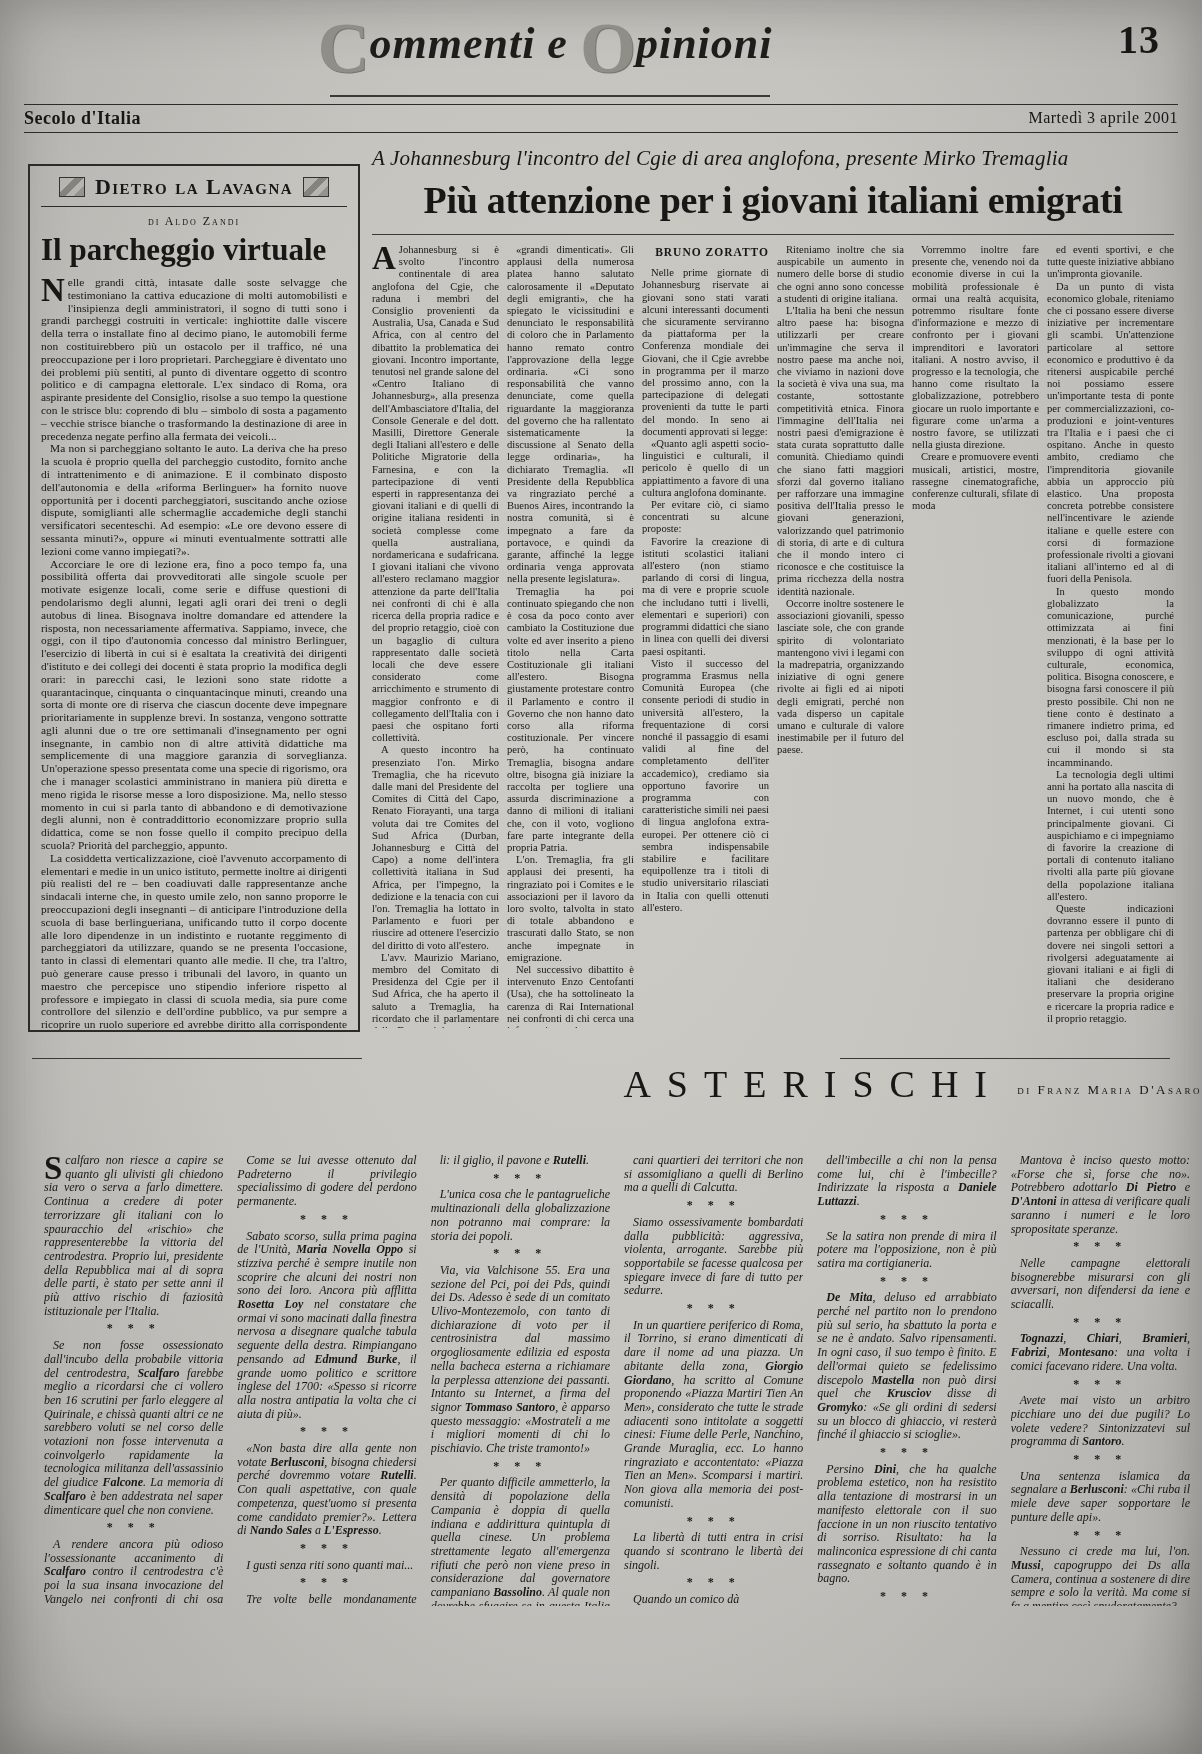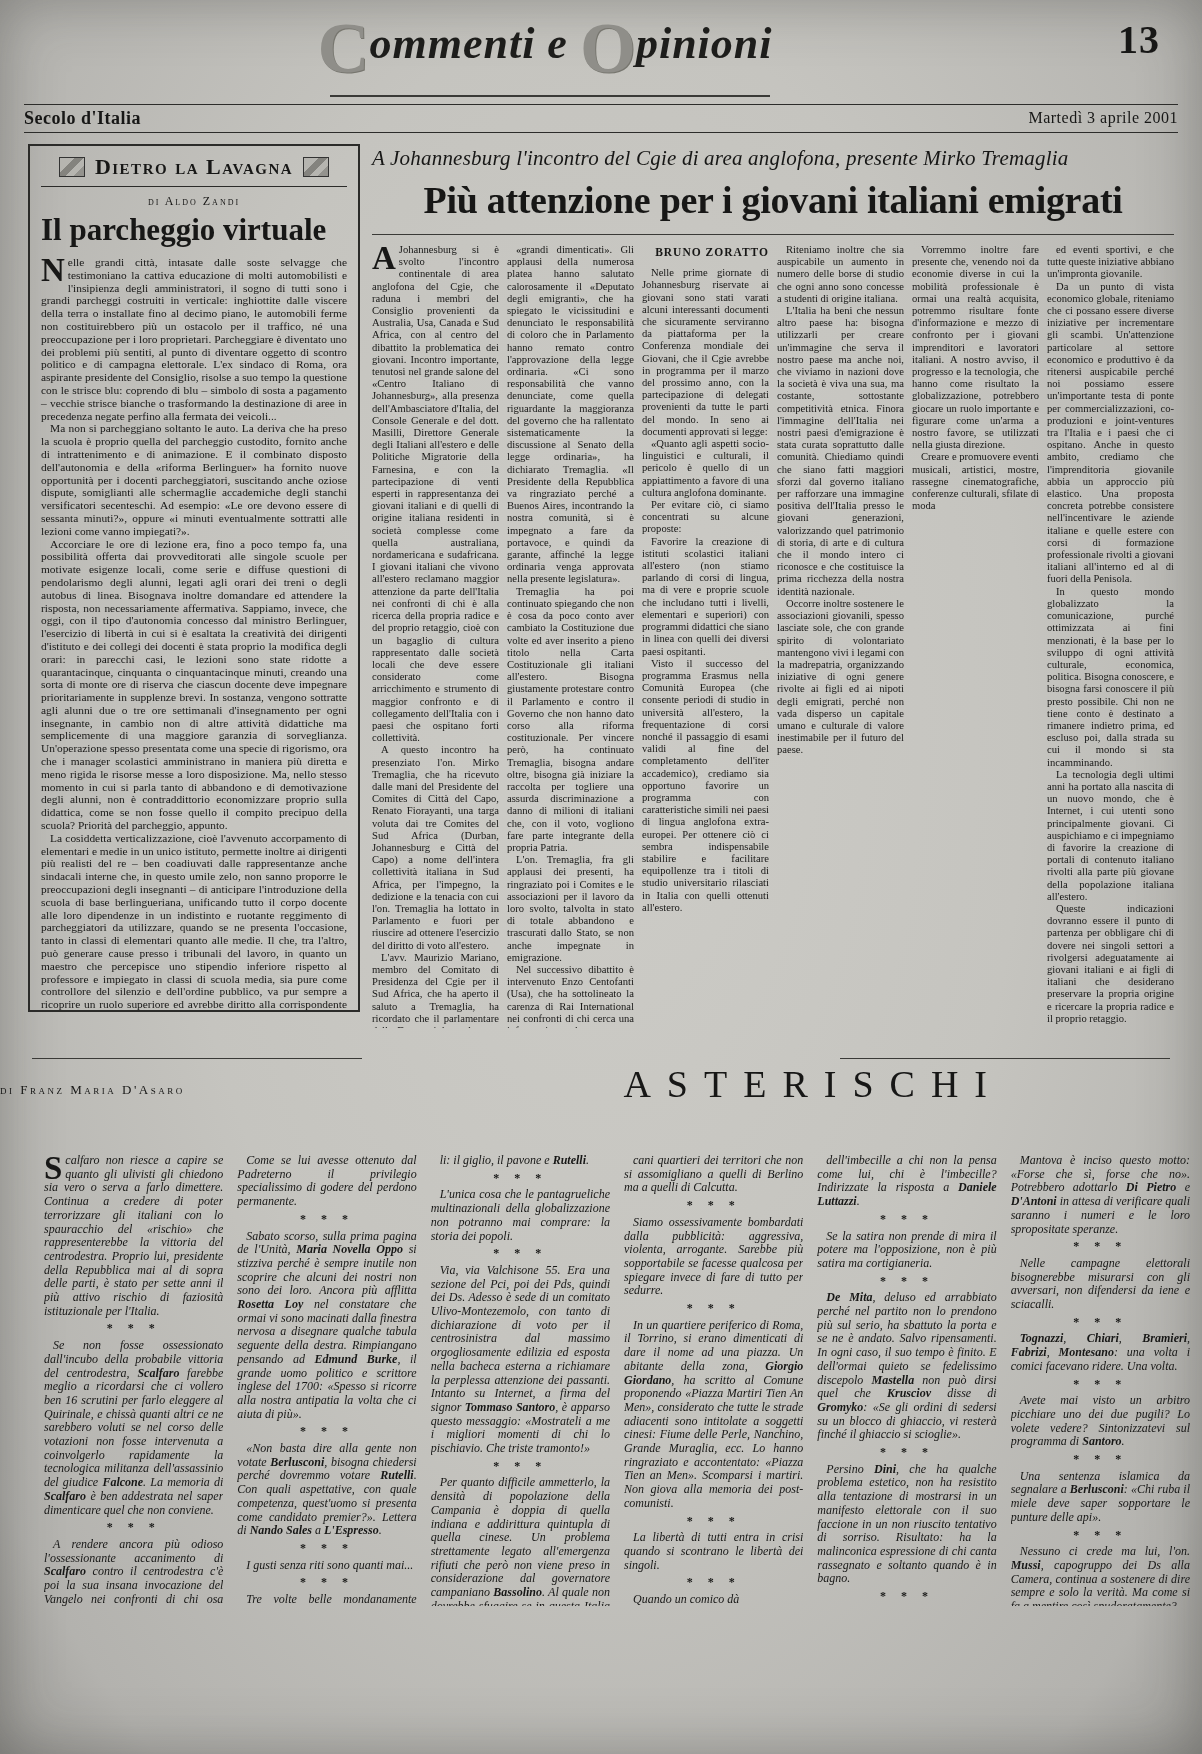--- a/index.html
+++ b/index.html
@@ -16,41 +16,41 @@
   .section-title .cap{font-size:72px;line-height:60px;font-weight:bold;color:#8f8e89;text-shadow:1px 1px 0 #77766f;vertical-align:-14px;}
   .section-title .rest{font-size:44px;font-weight:bold;font-style:italic;color:#1d1d1b;letter-spacing:1px;}
   .title-rule{position:absolute;top:95px;left:330px;width:440px;border-top:2px solid #3a3a37;}
   .mast-rule{position:absolute;left:24px;width:1154px;border-top:1.5px solid #2c2c2a;}
   .mast-rule.top{top:104px;}
   .mast-rule.bottom{top:132px;}
   .mast-row{position:absolute;top:106px;left:24px;width:1154px;height:24px;display:flex;justify-content:space-between;align-items:center;text-align:center;}
   .mast-row .paper{font-size:18px;font-weight:bold;letter-spacing:.5px;}
   .mast-row .date{font-size:16px;letter-spacing:.5px;}
   
-  .lavagna{position:absolute;left:28px;top:144px;width:332px;height:868px;border:2px solid #2b2b29;padding:8px 11px;box-sizing:border-box;overflow:hidden;}
+  .lavagna{position:absolute;left:28px;top:164px;width:332px;height:868px;border:2px solid #2b2b29;padding:8px 11px;box-sizing:border-box;overflow:hidden;}
   .lav-head{display:flex;align-items:center;justify-content:center;gap:10px;border-bottom:1.5px solid #2b2b29;padding-bottom:6px;}
   .lav-icon{width:26px;height:20px;border:1px solid #333;box-sizing:border-box;
     background:linear-gradient(135deg,#b6b5b0 0 35%,#84837e 35% 55%,#b6b5b0 55% 75%,#94938e 75%);}
   .lav-head .boxtitle{font-variant:small-caps;font-size:22px;font-weight:bold;letter-spacing:1.5px;}
   .lav-byline{text-align:center;font-variant:small-caps;font-size:12px;letter-spacing:2px;margin:7px 0 4px;}
   .lav-title{margin:4px 0 10px;text-align:left;font-size:31px;line-height:33px;font-weight:bold;}
   .lav-body{font-size:11.4px;line-height:12.8px;text-align:justify;hyphens:auto;}
   
   .kicker{position:absolute;left:372px;top:146px;width:802px;font-style:italic;font-size:21px;letter-spacing:.2px;}
   .headline{position:absolute;left:372px;top:178px;width:802px;margin:0;text-align:center;font-size:38px;font-weight:bold;letter-spacing:-.3px;white-space:nowrap;}
   .headline-rule{position:absolute;left:372px;top:234px;width:802px;border-top:1px solid #3a3a37;}
   .art-cols{position:absolute;left:372px;top:244px;width:802px;height:784px;display:flex;gap:8px;}
   .art-col{flex:1;font-size:10.6px;line-height:12.2px;text-align:justify;overflow:hidden;hyphens:auto;}
   .art-byline{text-align:right;font-weight:bold;font-size:11.5px;letter-spacing:1px;margin:2px 0 9px;}
   
   .ast-title{position:absolute;top:1062px;left:0;width:1003px;text-align:right;font-size:38px;letter-spacing:16px;text-transform:uppercase;}
   .ast-rule{position:absolute;top:1058px;border-top:1px solid #3a3a37;width:330px;}
   .ast-rule.left{left:32px;}
   .ast-rule.right{right:32px;}
-  .ast-byline{position:absolute;top:1082px;left:0;width:1202px;text-align:left;font-variant:small-caps;font-size:13px;letter-spacing:2.5px;}
+  .ast-byline{position:absolute;top:1082px;left:0;width:1202px;text-align:right;font-variant:small-caps;font-size:13px;letter-spacing:2.5px;}
   .ast-cols{position:absolute;left:44px;top:1106px;width:1146px;height:452px;display:flex;gap:14px;font-style:italic;margin-top:48px;}
   .ast-col{flex:1;font-size:12px;line-height:13.7px;text-align:justify;overflow:hidden;hyphens:auto;}
   
   .para{margin:0;text-indent:9px;}
   .para.dropcap{text-indent:0;}
   .para.dropcap::first-letter{float:left;font-size:33px;line-height:26px;padding:1px 3px 0 0;font-weight:bold;font-style:normal;}
   .stars{text-align:center;font-weight:bold;letter-spacing:6px;margin:4px 0 3px;font-style:normal;font-size:12px;}
   b{font-weight:bold;}
 </style>
 </head>

